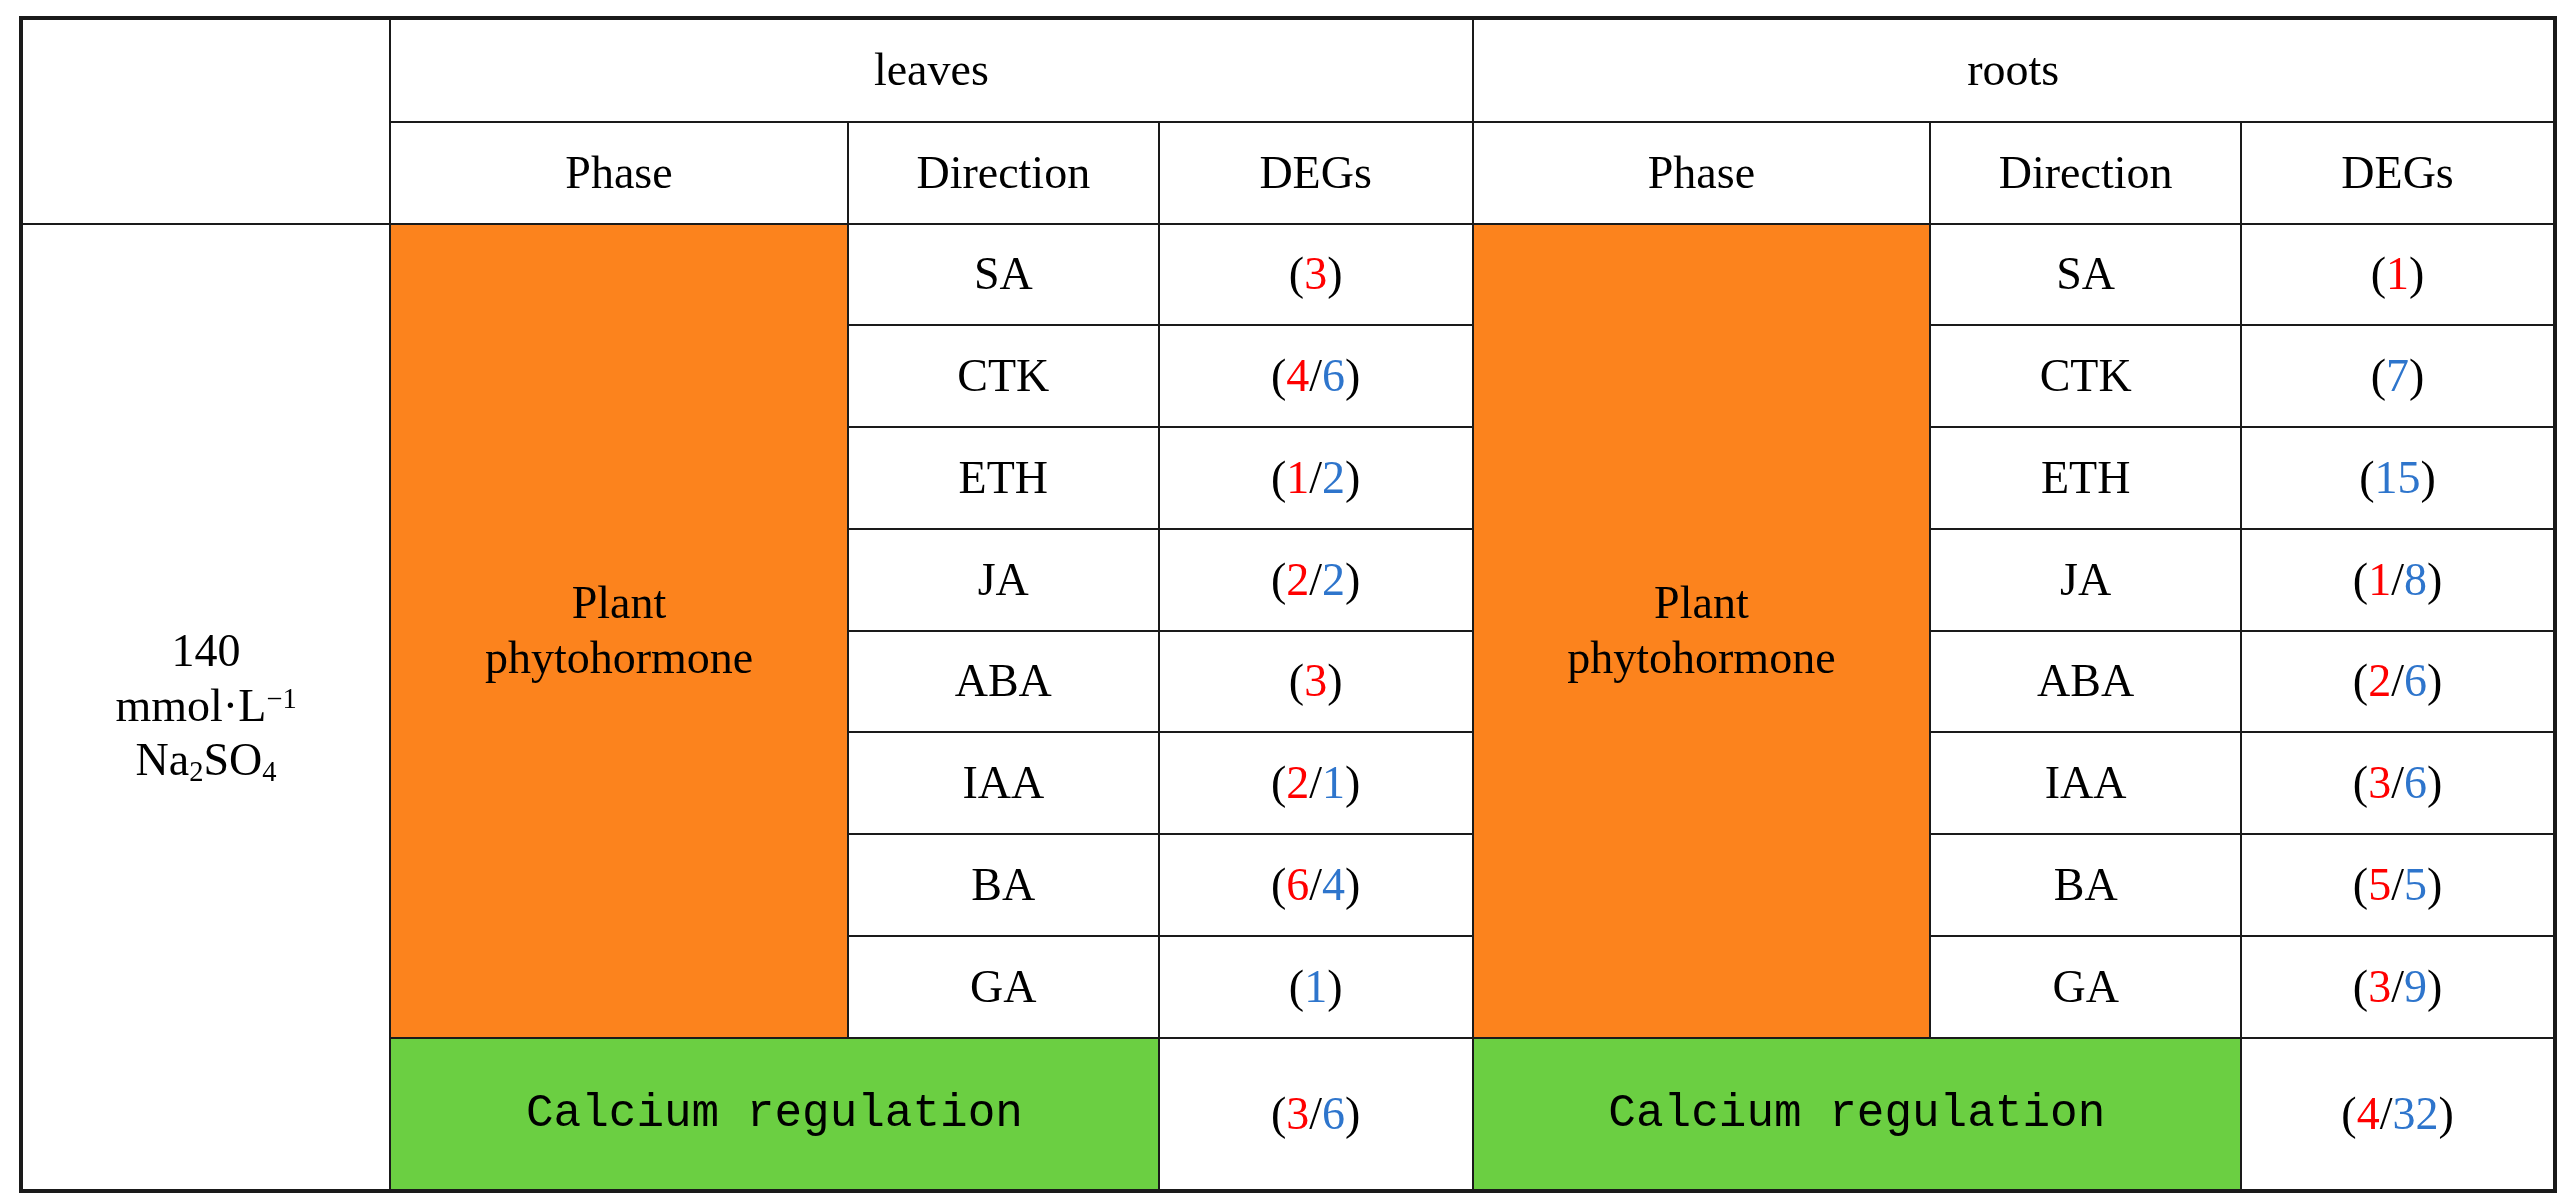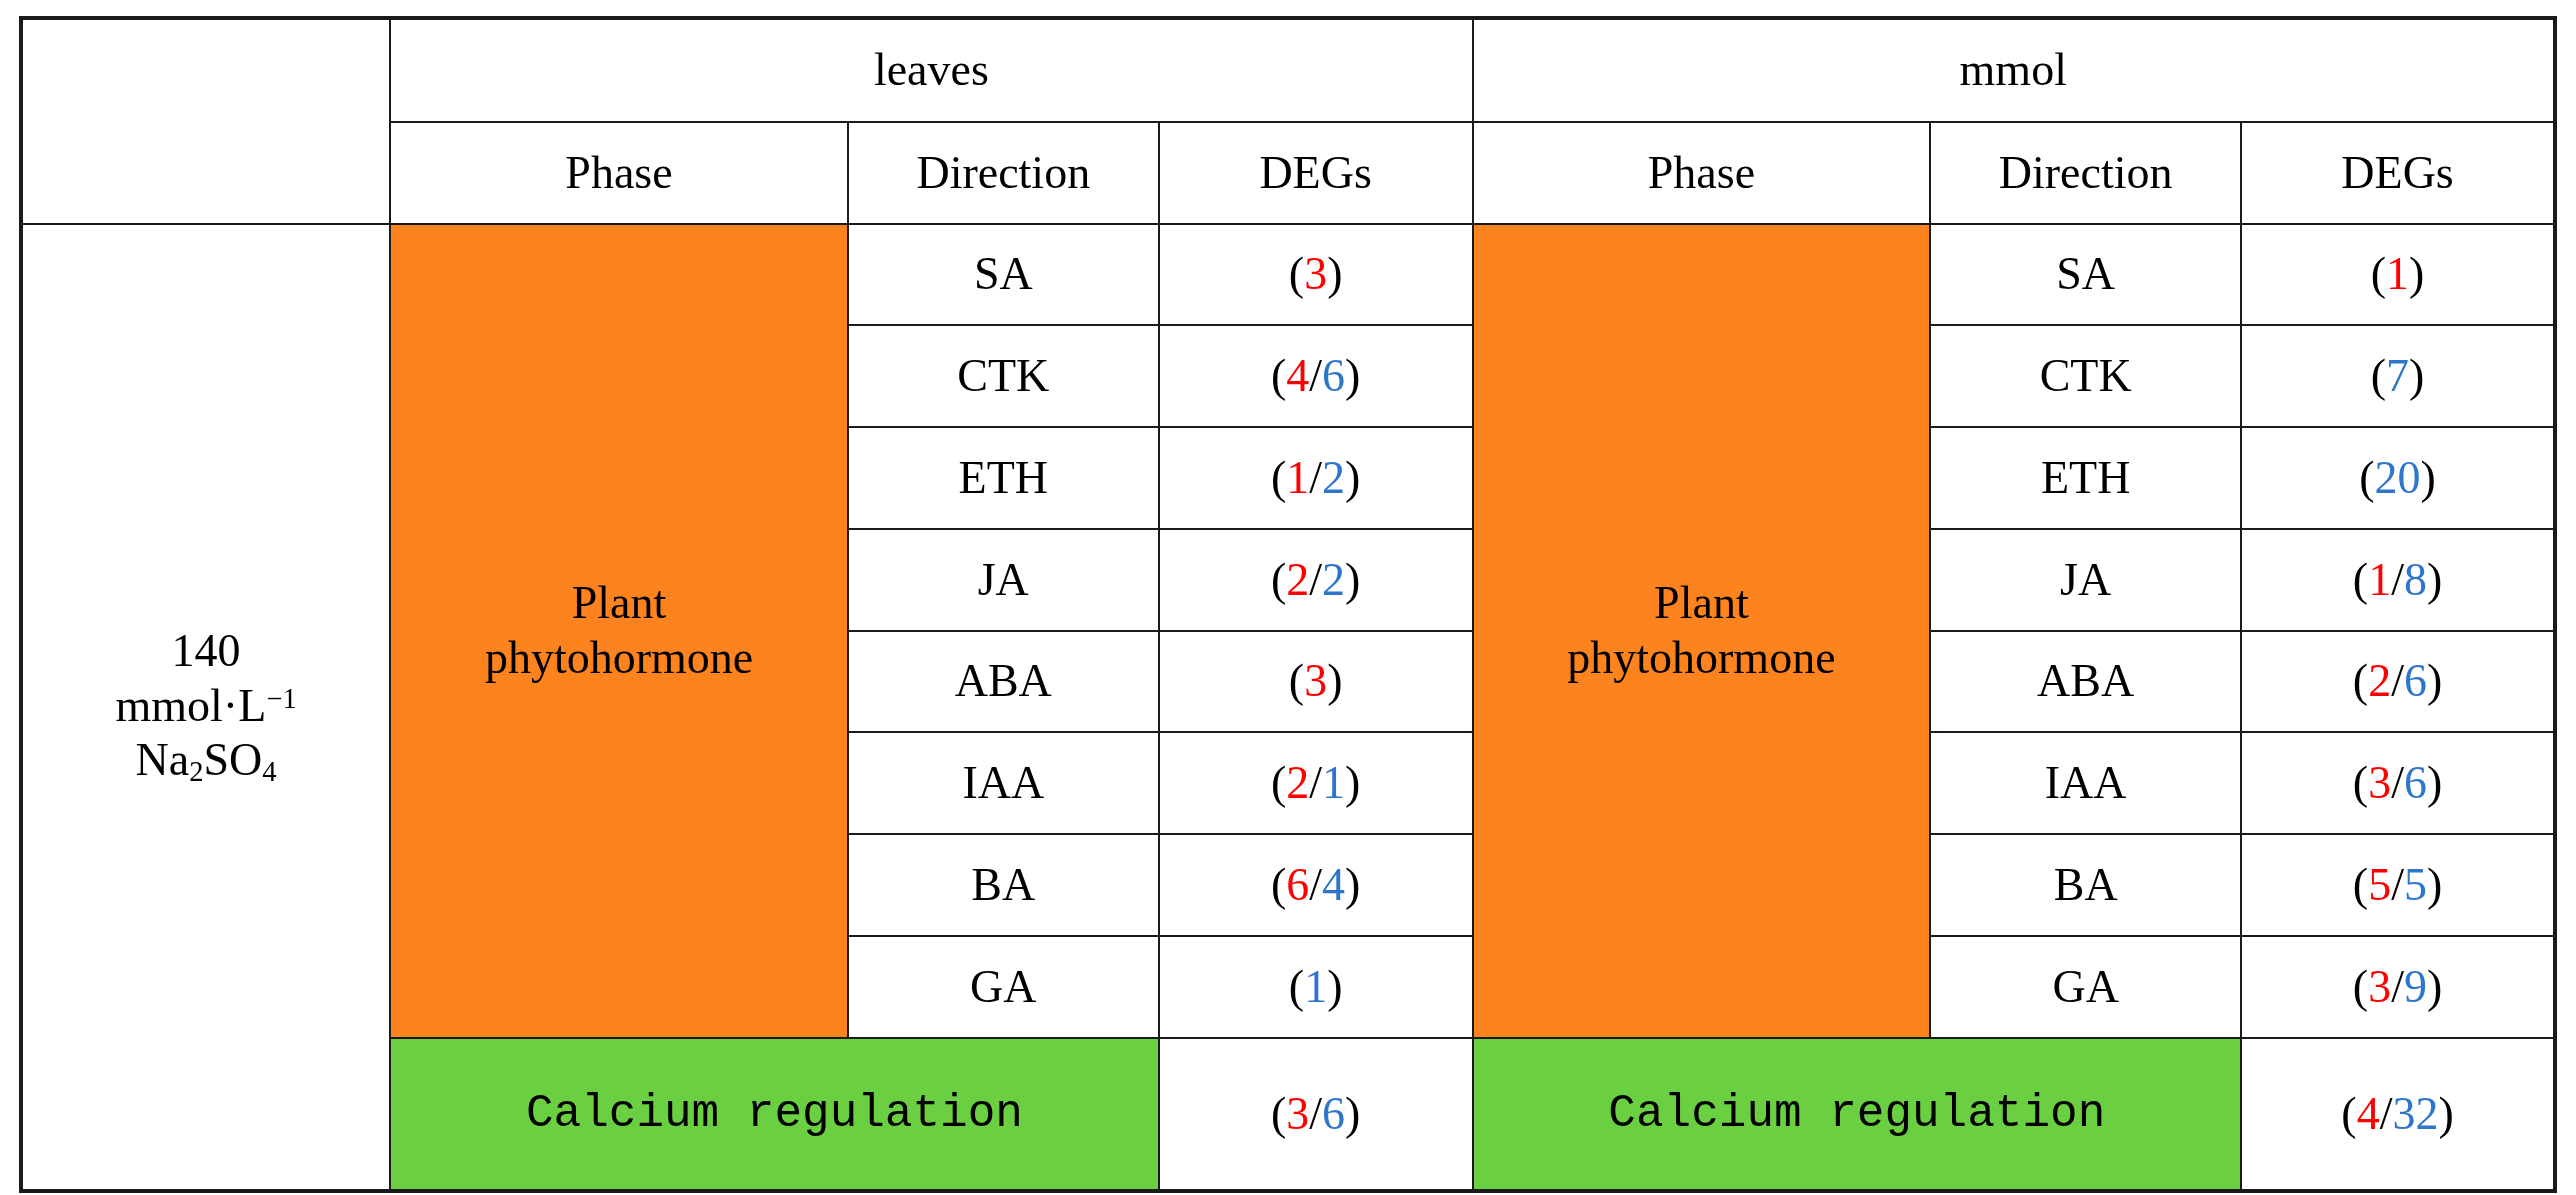--- a/index.html
+++ b/index.html
@@ -95,21 +95,21 @@
       <col class="col-degs">
       <col class="col-phase">
       <col class="col-dir">
       <col class="col-degs">
     </colgroup>
     <tbody>
 
       <tr class="row-h1">
         <td rowspan="2"></td>
         <td colspan="3" class="cell-header-group">leaves</td>
-        <td colspan="3" class="cell-header-group">mmol</td>
+        <td colspan="3" class="cell-header-group">roots</td>
       </tr>
 
       <tr class="row-h2">
         <td>Phase</td>
         <td>Direction</td>
         <td>DEGs</td>
         <td>Phase</td>
         <td>Direction</td>
         <td>DEGs</td>
       </tr>
@@ -126,21 +126,21 @@
         <tr class="row-body">
           <td><span>CTK</span></td>
           <td class="deg"><span class="paren">(</span><span class="up">4</span><span class="slash">/</span><span class="down">6</span><span class="paren">)</span></td>
           <td><span>CTK</span></td>
           <td class="deg"><span class="paren">(</span><span class="down">7</span><span class="paren">)</span></td>
         </tr>
         <tr class="row-body">
           <td><span>ETH</span></td>
           <td class="deg"><span class="paren">(</span><span class="up">1</span><span class="slash">/</span><span class="down">2</span><span class="paren">)</span></td>
           <td><span>ETH</span></td>
-          <td class="deg"><span class="paren">(</span><span class="down">20</span><span class="paren">)</span></td>
+          <td class="deg"><span class="paren">(</span><span class="down">15</span><span class="paren">)</span></td>
         </tr>
         <tr class="row-body">
           <td><span>JA</span></td>
           <td class="deg"><span class="paren">(</span><span class="up">2</span><span class="slash">/</span><span class="down">2</span><span class="paren">)</span></td>
           <td><span>JA</span></td>
           <td class="deg"><span class="paren">(</span><span class="up">1</span><span class="slash">/</span><span class="down">8</span><span class="paren">)</span></td>
         </tr>
         <tr class="row-body">
           <td><span>ABA</span></td>
           <td class="deg"><span class="paren">(</span><span class="up">3</span><span class="paren">)</span></td>

